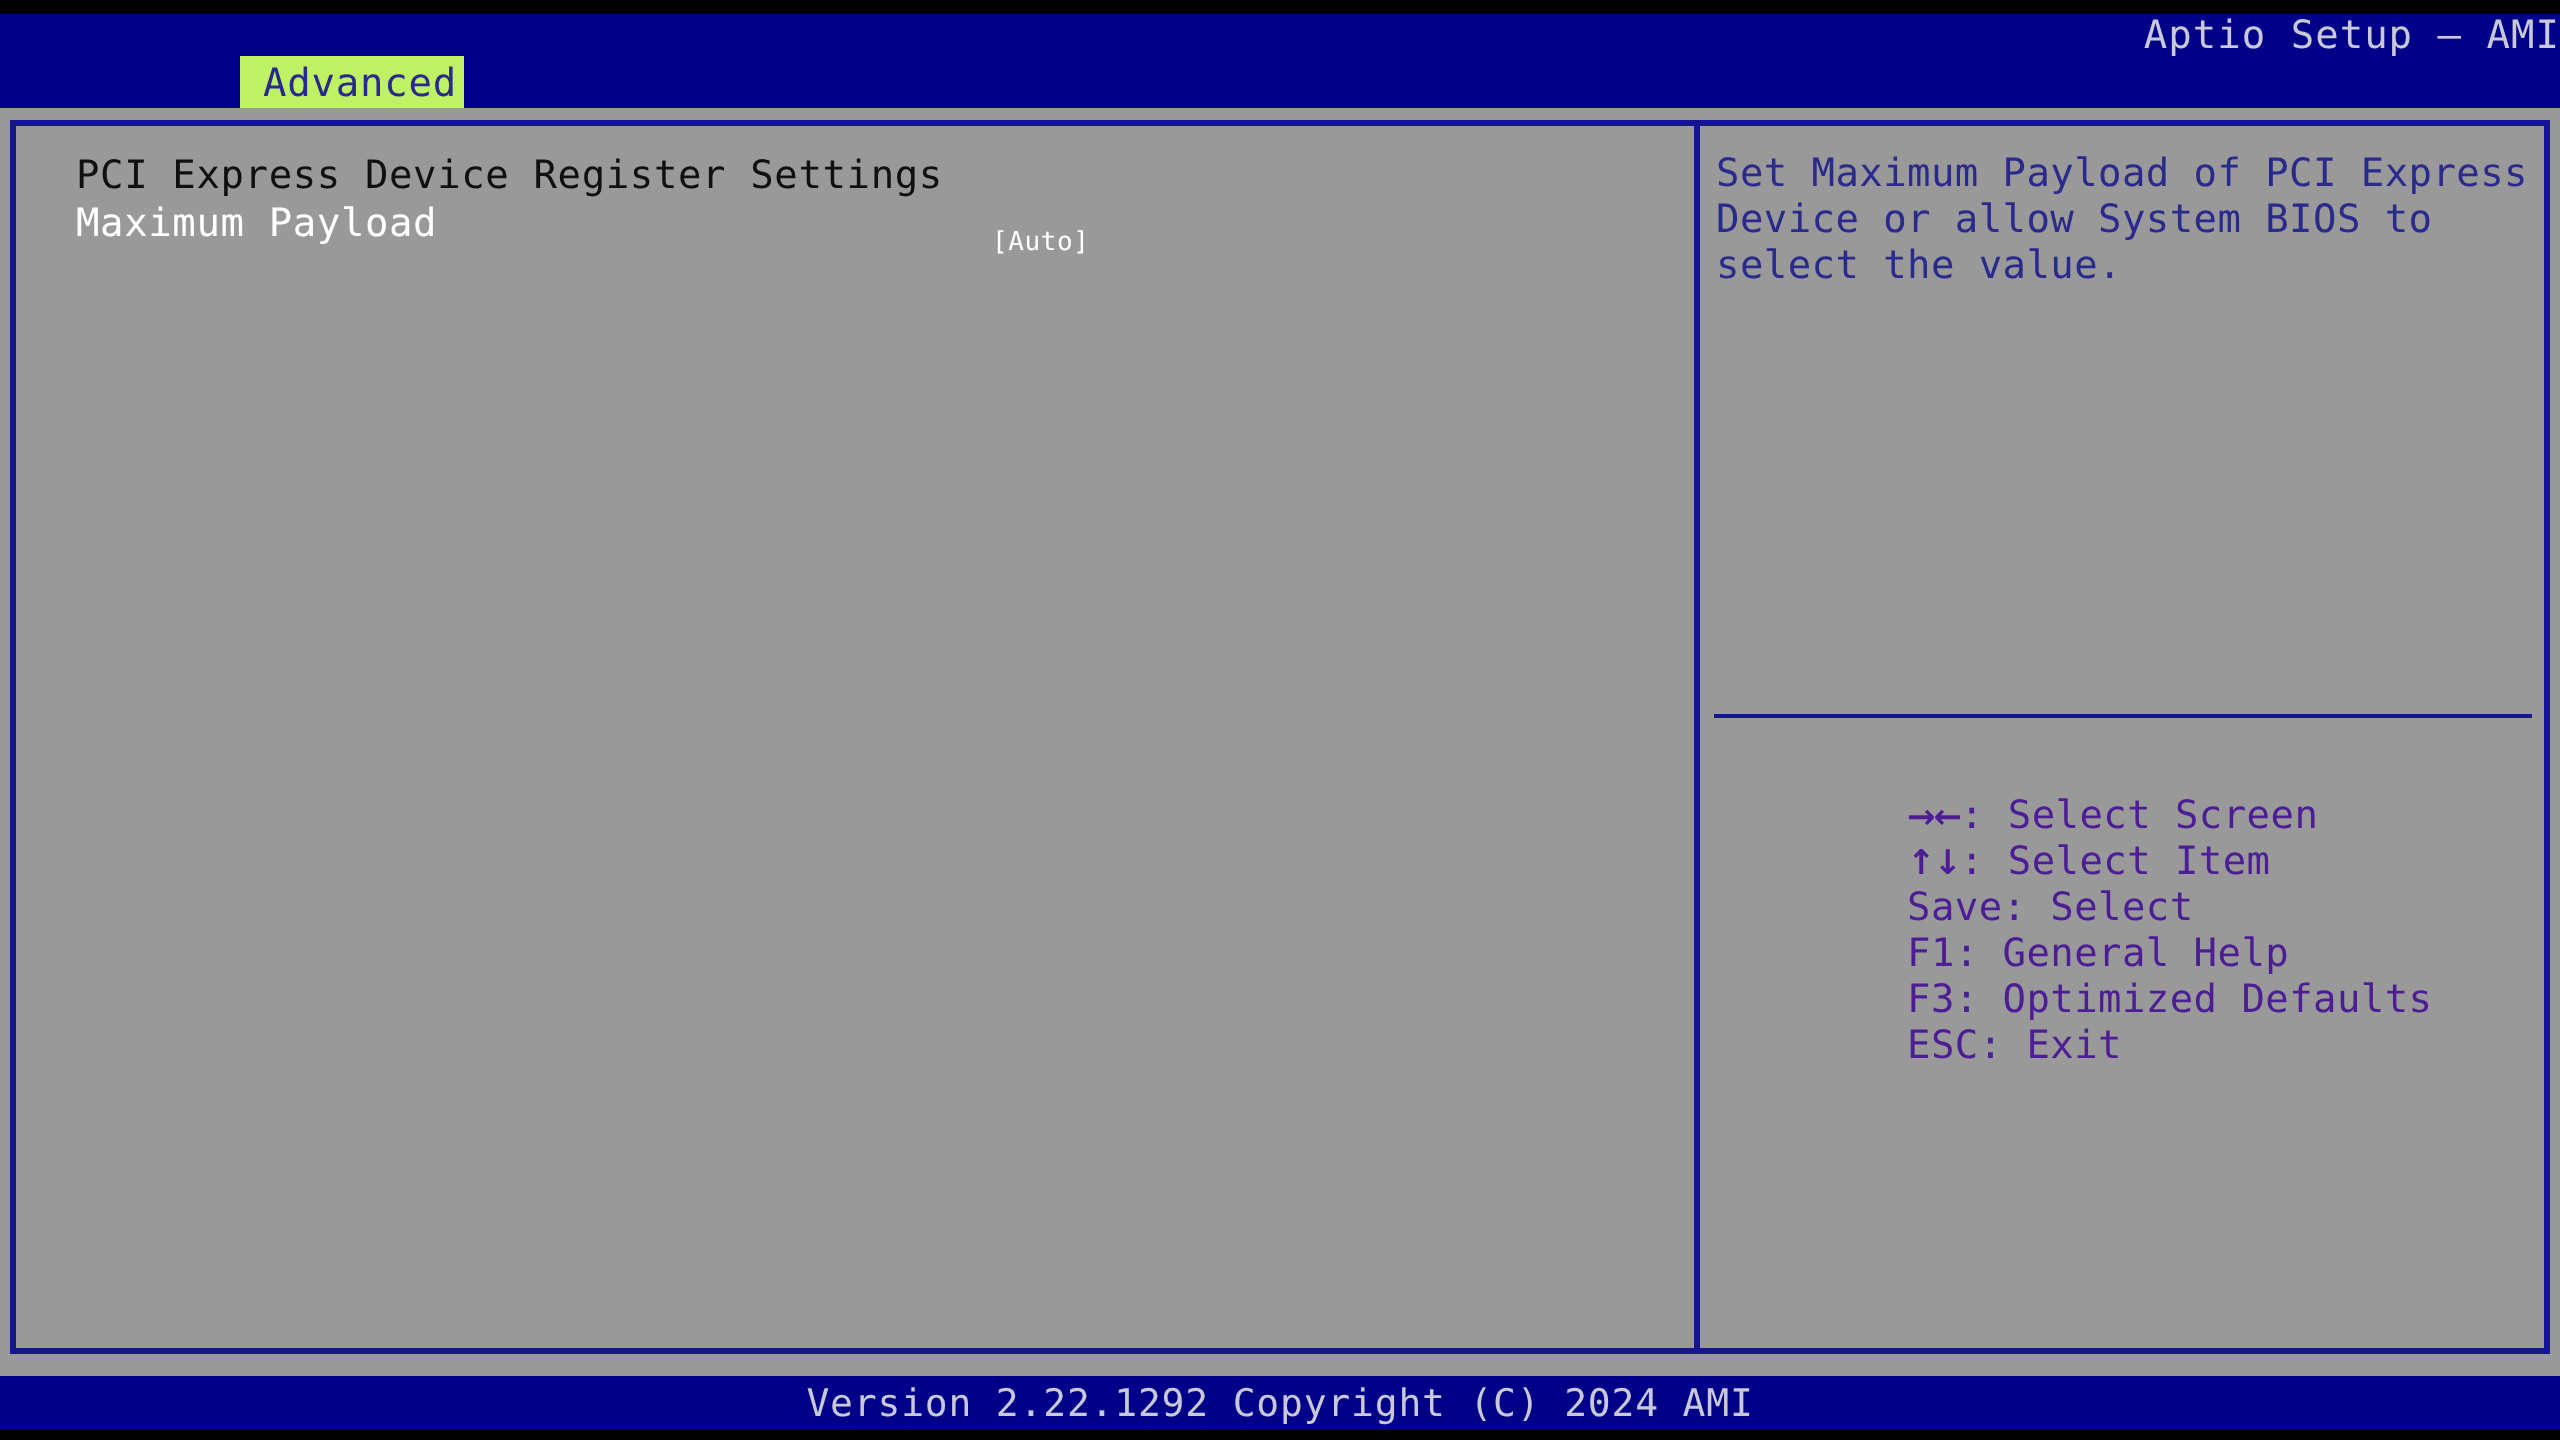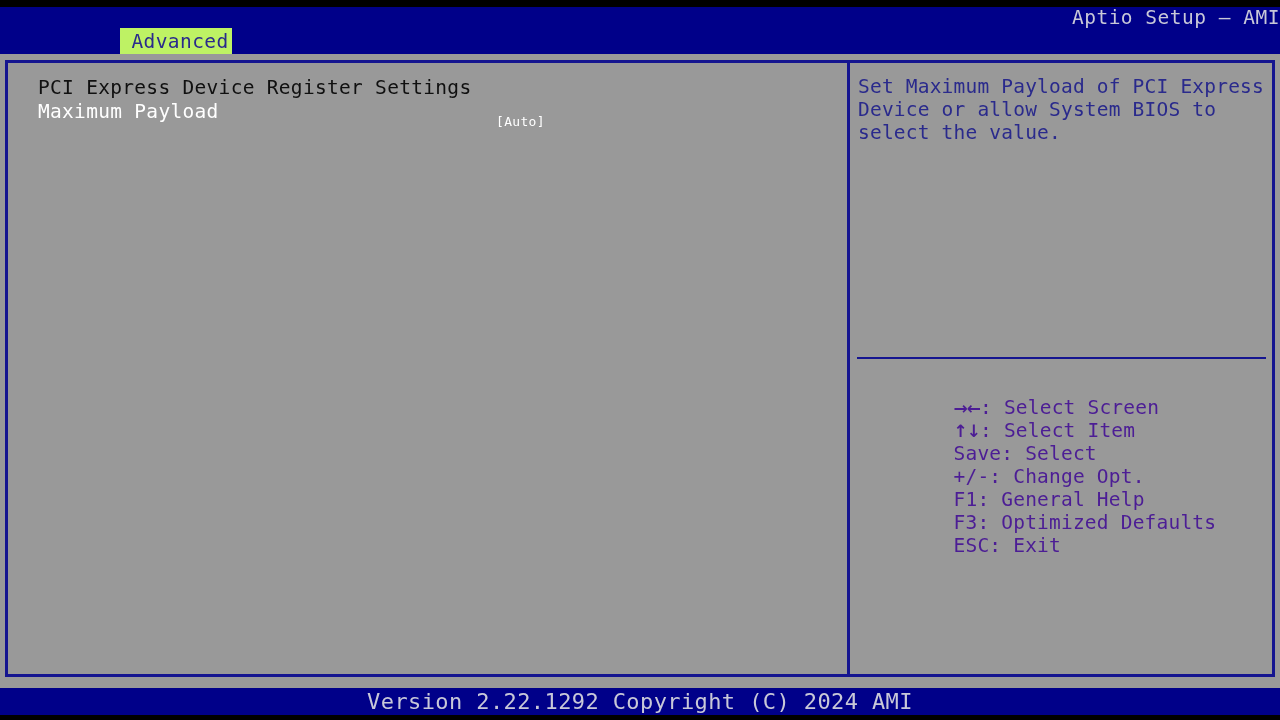--- a/index.html
+++ b/index.html
@@ -174,21 +174,21 @@
     position: absolute;
     left: 0; top: 688px;
     width: 1280px; height: 27px;
     background: #000089;
   }
   .bottom-text {
     position: absolute;
     left: 0; top: 691px;
     width: 1280px;
     text-align: center;
-    font-size: 22px;
+    font-size: 19px;
     line-height: 22px;
     color: #c8c8d8;
     letter-spacing: 0.4px;
     white-space: pre;
   }
   .bottom-black {
     position: absolute;
     left: 0; top: 715px;
     width: 1280px; height: 5px;
     background: #000000;
@@ -229,23 +229,20 @@
       <div class="key-row">
         <span class="key-arrows">→←</span><span>: Select Screen</span>
       </div>
       <div class="key-row">
         <span class="key-arrows">↑↓</span><span>: Select Item</span>
       </div>
       <div class="key-row">
         <span>Save: Select</span>
       </div>
       <div class="key-row">
-        <span>+/-: Change Opt.</span>
-      </div>
-      <div class="key-row">
         <span>F1: General Help</span>
       </div>
       <div class="key-row">
         <span>F3: Optimized Defaults</span>
       </div>
       <div class="key-row">
         <span>ESC: Exit</span>
       </div>
     </div>
   </div>

